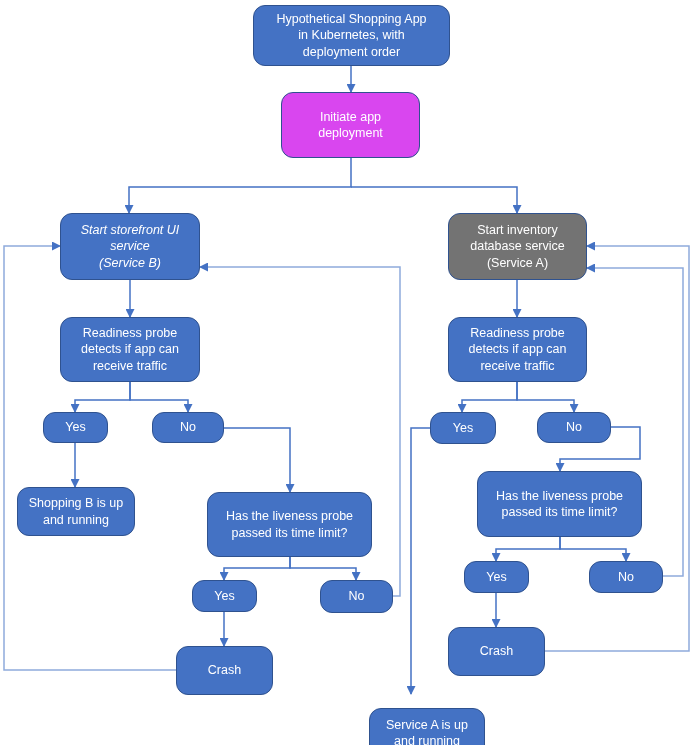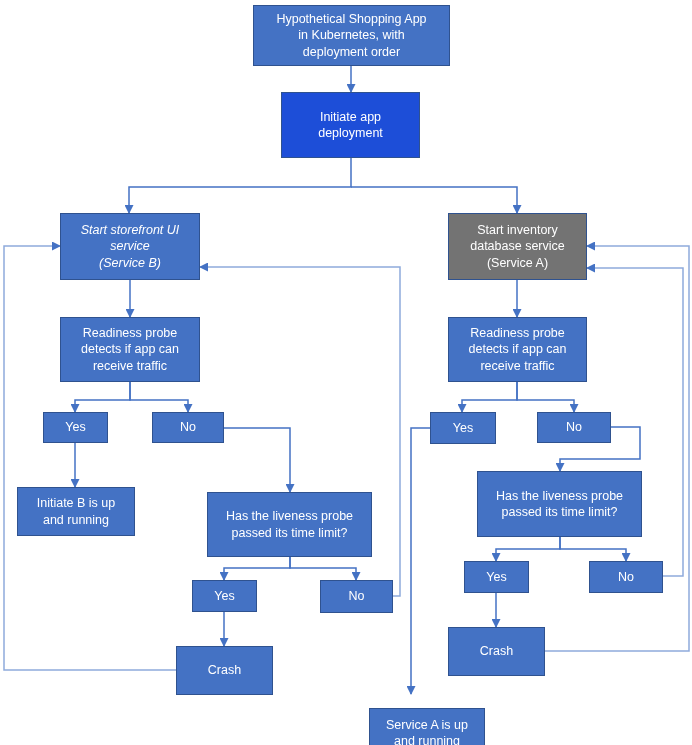--- a/index.html
+++ b/index.html
@@ -27,20 +27,21 @@
     box-sizing: border-box;
     display: flex;
     align-items: center;
     justify-content: center;
     text-align: center;
     white-space: pre-line;
     font-size: 12.5px;
     line-height: 1.3;
     padding: 2px 4px;
     user-select: none;
+    border-radius: 12px;
   }
   .edge {
     fill: none;
   }
 </style>
 </head>
 <body>
 
 <div id="stage">
   <svg id="edge-layer" width="692" height="745" viewBox="0 0 692 745" xmlns="http://www.w3.org/2000/svg">
@@ -72,39 +73,39 @@
         <polyline class="edge" points="176,670 4,670 4,246 60,246" stroke="#8FAADC" stroke-width="1.5" marker-end="url(#arrowhead)"></polyline>
         <polyline class="edge" points="393,596 400,596 400,267 200,267" stroke="#8FAADC" stroke-width="1.5" marker-end="url(#arrowhead)"></polyline>
         <polyline class="edge" points="545,651 689,651 689,246 587,246" stroke="#8FAADC" stroke-width="1.5" marker-end="url(#arrowhead)"></polyline>
         <polyline class="edge" points="663,576 683,576 683,268 587,268" stroke="#8FAADC" stroke-width="1.5" marker-end="url(#arrowhead)"></polyline>
       </g>
   </svg>
   <div id="nodes">
       <div class="node" style="left: 253px; top: 5px; width: 197px; height: 61px; background: rgb(68, 114, 196); border: 1.5px solid rgb(47, 82, 143); color: rgb(255, 255, 255);"><span>Hypothetical Shopping App
 in Kubernetes, with
 deployment order</span></div>
-      <div class="node" style="left: 281px; top: 92px; width: 139px; height: 66px; background: #1d4ed8; border: 1.5px solid rgb(47, 82, 143); color: rgb(255, 255, 255);"><span>Initiate app
+      <div class="node" style="left: 281px; top: 92px; width: 139px; height: 66px; background: #d946ef; border: 1.5px solid rgb(47, 82, 143); color: rgb(255, 255, 255);"><span>Initiate app
 deployment</span></div>
       <div class="node" style="left: 60px; top: 213px; width: 140px; height: 67px; background: rgb(68, 114, 196); border: 1.5px solid rgb(47, 82, 143); color: rgb(255, 255, 255); font-style: italic;"><span>Start storefront UI
 service
 (Service B)</span></div>
       <div class="node" style="left: 448px; top: 213px; width: 139px; height: 67px; background: #737373; border: 1.5px solid rgb(47, 82, 143); color: rgb(255, 255, 255);"><span>Start inventory
 database service
 (Service A)</span></div>
       <div class="node" style="left: 60px; top: 317px; width: 140px; height: 65px; background: rgb(68, 114, 196); border: 1.5px solid rgb(47, 82, 143); color: rgb(255, 255, 255);"><span>Readiness probe
 detects if app can
 receive traffic</span></div>
       <div class="node" style="left: 448px; top: 317px; width: 139px; height: 65px; background: rgb(68, 114, 196); border: 1.5px solid rgb(47, 82, 143); color: rgb(255, 255, 255);"><span>Readiness probe
 detects if app can
 receive traffic</span></div>
       <div class="node" style="left: 43px; top: 412px; width: 65px; height: 31px; background: rgb(68, 114, 196); border: 1.5px solid rgb(47, 82, 143); color: rgb(255, 255, 255);"><span>Yes</span></div>
       <div class="node" style="left: 152px; top: 412px; width: 72px; height: 31px; background: rgb(68, 114, 196); border: 1.5px solid rgb(47, 82, 143); color: rgb(255, 255, 255);"><span>No</span></div>
       <div class="node" style="left: 430px; top: 412px; width: 66px; height: 32px; background: rgb(68, 114, 196); border: 1.5px solid rgb(47, 82, 143); color: rgb(255, 255, 255);"><span>Yes</span></div>
       <div class="node" style="left: 537px; top: 412px; width: 74px; height: 31px; background: rgb(68, 114, 196); border: 1.5px solid rgb(47, 82, 143); color: rgb(255, 255, 255);"><span>No</span></div>
-      <div class="node" style="left: 17px; top: 487px; width: 118px; height: 49px; background: rgb(68, 114, 196); border: 1.5px solid rgb(47, 82, 143); color: rgb(255, 255, 255);"><span>Initiate B is up
+      <div class="node" style="left: 17px; top: 487px; width: 118px; height: 49px; background: rgb(68, 114, 196); border: 1.5px solid rgb(47, 82, 143); color: rgb(255, 255, 255);"><span>Shopping B is up
 and running</span></div>
       <div class="node" style="left: 207px; top: 492px; width: 165px; height: 65px; background: rgb(68, 114, 196); border: 1.5px solid rgb(47, 82, 143); color: rgb(255, 255, 255);"><span>Has the liveness probe
 passed its time limit?</span></div>
       <div class="node" style="left: 477px; top: 471px; width: 165px; height: 66px; background: rgb(68, 114, 196); border: 1.5px solid rgb(47, 82, 143); color: rgb(255, 255, 255);"><span>Has the liveness probe
 passed its time limit?</span></div>
       <div class="node" style="left: 192px; top: 580px; width: 65px; height: 32px; background: rgb(68, 114, 196); border: 1.5px solid rgb(47, 82, 143); color: rgb(255, 255, 255);"><span>Yes</span></div>
       <div class="node" style="left: 320px; top: 580px; width: 73px; height: 33px; background: rgb(68, 114, 196); border: 1.5px solid rgb(47, 82, 143); color: rgb(255, 255, 255);"><span>No</span></div>
       <div class="node" style="left: 464px; top: 561px; width: 65px; height: 32px; background: rgb(68, 114, 196); border: 1.5px solid rgb(47, 82, 143); color: rgb(255, 255, 255);"><span>Yes</span></div>
       <div class="node" style="left: 589px; top: 561px; width: 74px; height: 32px; background: rgb(68, 114, 196); border: 1.5px solid rgb(47, 82, 143); color: rgb(255, 255, 255);"><span>No</span></div>
       <div class="node" style="left: 176px; top: 646px; width: 97px; height: 49px; background: rgb(68, 114, 196); border: 1.5px solid rgb(47, 82, 143); color: rgb(255, 255, 255);"><span>Crash</span></div>

